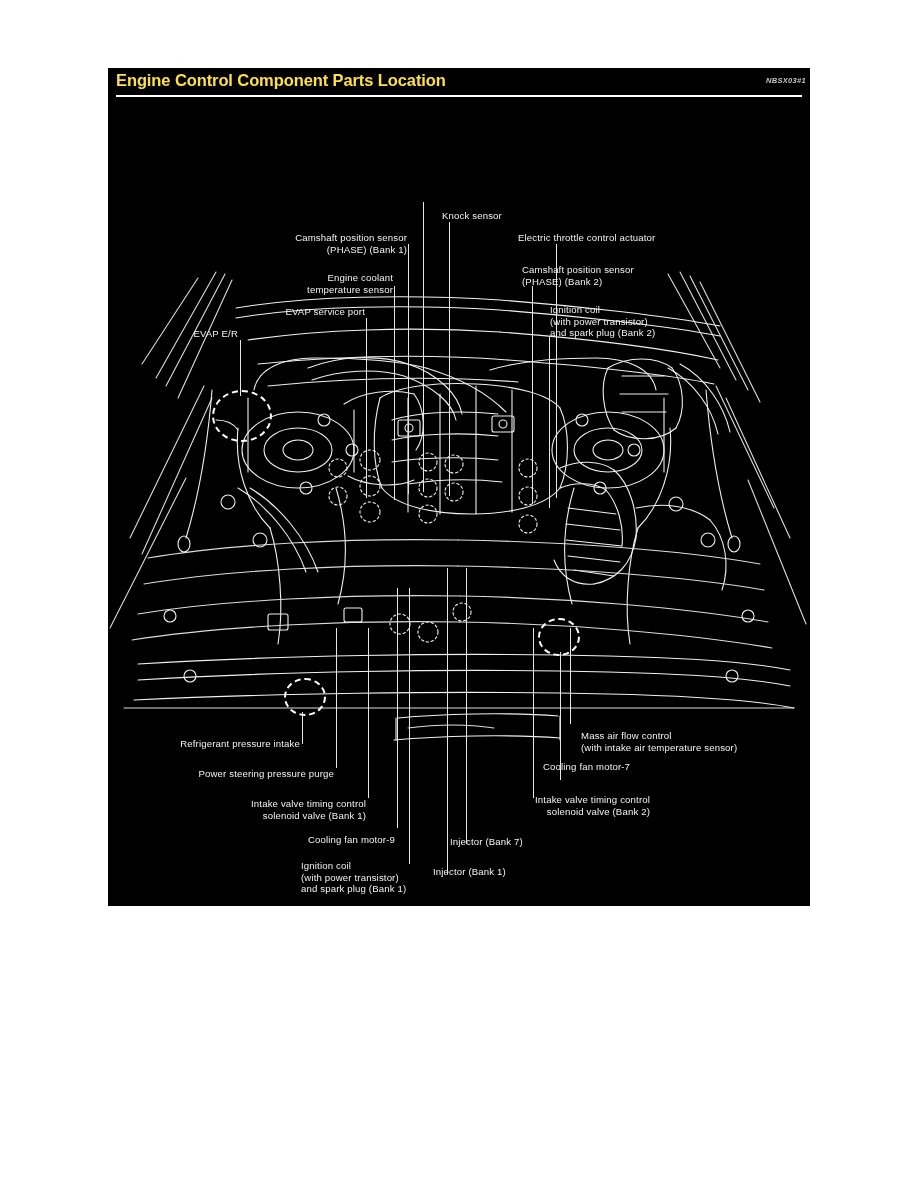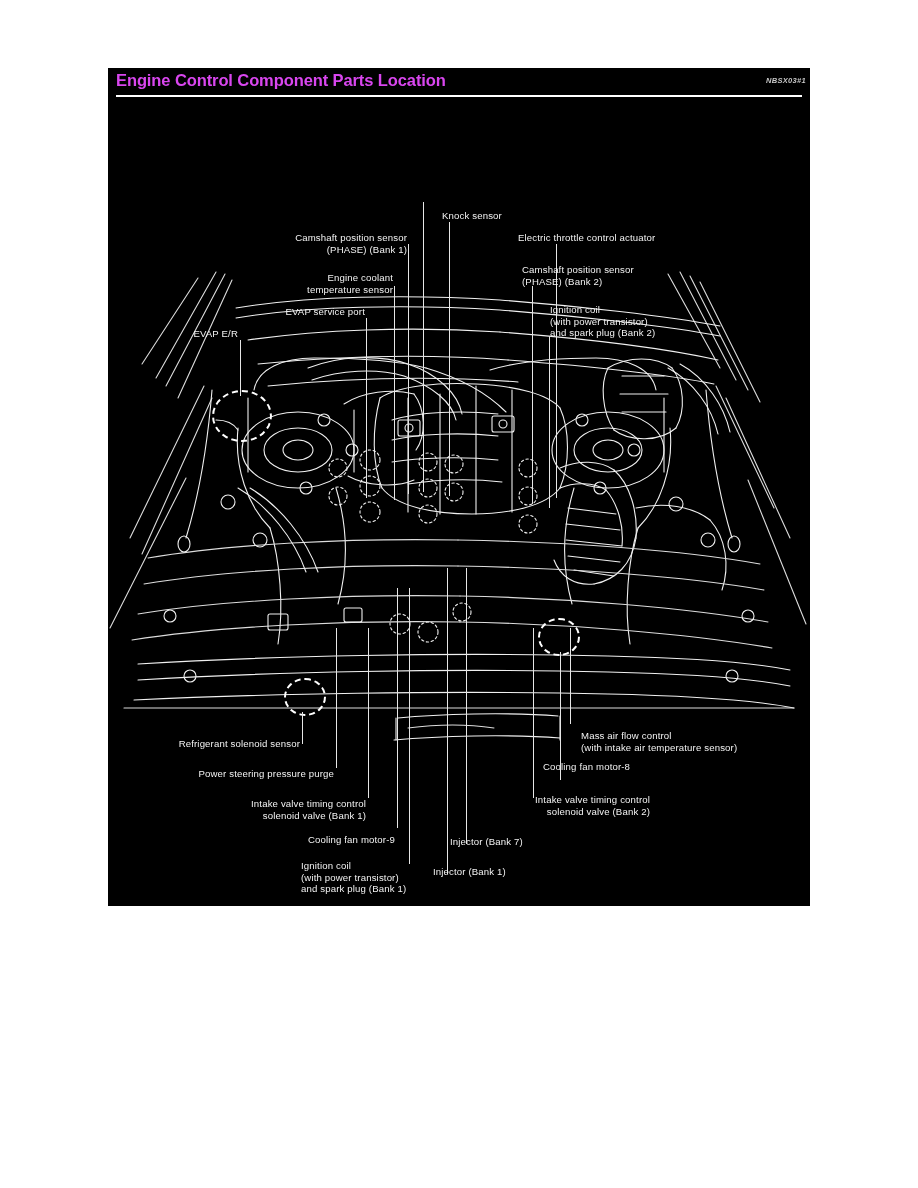--- a/index.html
+++ b/index.html
@@ -20,21 +20,21 @@
 
   
   #titlebar{
     position:absolute;left:0;top:0;width:702px;height:30px;
   }
   #title-rule{
     position:absolute;left:8px;top:27px;width:686px;height:2px;background:#ffffff;
   }
   #title-text{
     position:absolute;left:8px;top:3px;
-    color:#d946ef;font-size:16.5px;font-weight:bold;letter-spacing:-0.1px;
+    color:#fde047;font-size:16.5px;font-weight:bold;letter-spacing:-0.1px;
     font-family:"Liberation Sans", sans-serif;white-space:nowrap;
   }
   #title-ref{
     position:absolute;right:4px;top:8px;
     color:#c8c8c8;font-size:7.5px;font-style:italic;font-weight:bold;
     letter-spacing:0.3px;white-space:nowrap;
   }
 
   
   .label{
@@ -319,21 +319,21 @@
       <span class="ln">(PHASE) (Bank 2)</span>
     </div>
 
     <div class="label" style="left:442px;top:236px;">
       <span class="ln">Ignition coil</span>
       <span class="ln">(with power transistor)</span>
       <span class="ln">and spark plug (Bank 2)</span>
     </div>
 
     <div class="label r" style="left:0px;top:670px;width:192px;">
-      <span class="ln">Refrigerant solenoid sensor</span>
+      <span class="ln">Refrigerant pressure intake</span>
     </div>
 
     <div class="label r" style="left:0px;top:700px;width:226px;">
       <span class="ln">Power steering pressure purge</span>
     </div>
 
     <div class="label r" style="left:30px;top:730px;width:228px;">
       <span class="ln">Intake valve timing control</span>
       <span class="ln">solenoid valve (Bank 1)</span>
     </div>
@@ -347,21 +347,21 @@
       <span class="ln">(with power transistor)</span>
       <span class="ln">and spark plug (Bank 1)</span>
     </div>
 
     <div class="label" style="left:473px;top:662px;">
       <span class="ln">Mass air flow control</span>
       <span class="ln">(with intake air temperature sensor)</span>
     </div>
 
     <div class="label" style="left:435px;top:693px;">
-      <span class="ln">Cooling fan motor-8</span>
+      <span class="ln">Cooling fan motor-7</span>
     </div>
 
     <div class="label r" style="left:296px;top:726px;width:246px;">
       <span class="ln">Intake valve timing control</span>
       <span class="ln">solenoid valve (Bank 2)</span>
     </div>
 
     <div class="label" style="left:342px;top:768px;">
       <span class="ln">Injector (Bank 7)</span>
     </div>

